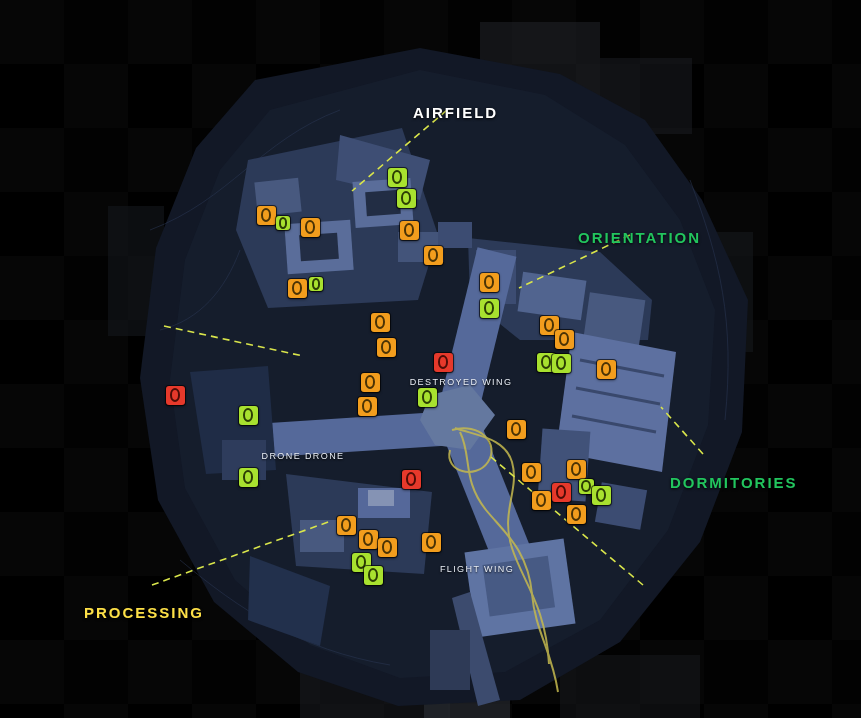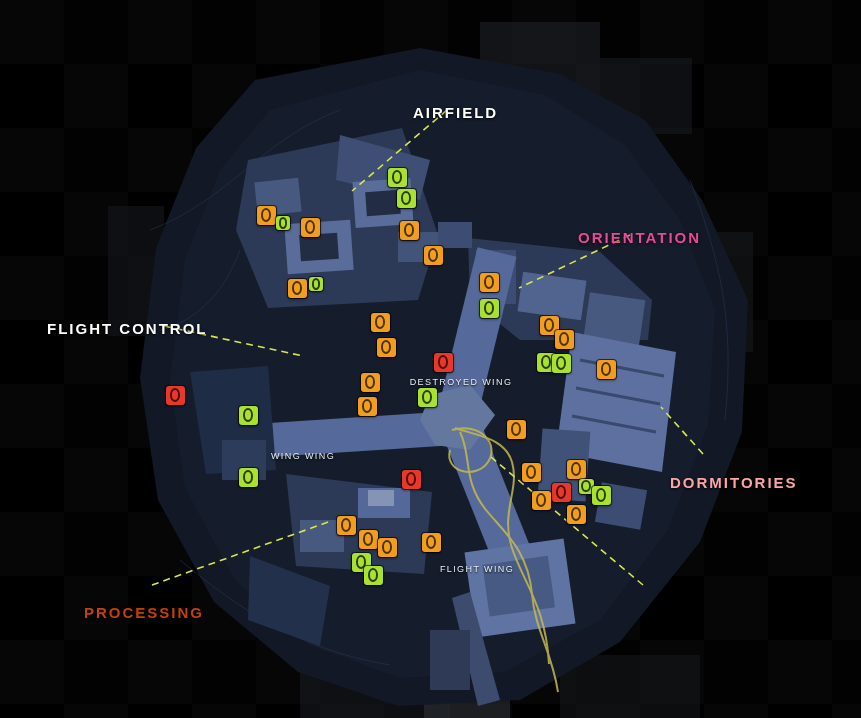--- a/index.html
+++ b/index.html
@@ -246,22 +246,21 @@
       <div class="marker marker-green" style="left: 351.5px; top: 536.5px; width: 19px; height: 19px; background: rgb(168, 225, 47);">
         <span class="glyph"></span>
       </div>
       <div class="marker marker-green" style="left: 363.5px; top: 549.5px; width: 19px; height: 19px; background: rgb(168, 225, 47);">
         <span class="glyph"></span>
       </div>
     </div>
 
   <div id="labels-layer" class="layer">
       <div class="area-label" style="left: 413px; top: 88px; color: rgb(255, 255, 255);">AIRFIELD</div>
-      <div class="area-label" style="left: 578px; top: 213px; color: #ec4899;">ORIENTATION</div>
-      <div class="area-label" style="left: 47px; top: 304px; color: rgb(255, 255, 255);">FLIGHT CONTROL</div>
-      <div class="area-label" style="left: 670px; top: 458px; color: #fca5a5;">DORMITORIES</div>
-      <div class="area-label" style="left: 84px; top: 588px; color: #c2410c;">PROCESSING</div>
+      <div class="area-label" style="left: 578px; top: 213px; color: #22c55e;">ORIENTATION</div>
+      <div class="area-label" style="left: 670px; top: 458px; color: #22c55e;">DORMITORIES</div>
+      <div class="area-label" style="left: 84px; top: 588px; color: #fde047;">PROCESSING</div>
       <div class="wing-label" style="left: 461px; top: 366px;">DESTROYED WING</div>
-      <div class="wing-label" style="left: 303px; top: 440px;">WING WING</div>
+      <div class="wing-label" style="left: 303px; top: 440px;">DRONE DRONE</div>
       <div class="wing-label" style="left: 477px; top: 553px;">FLIGHT WING</div>
     </div>
 
 </div>
 
 </body></html>

